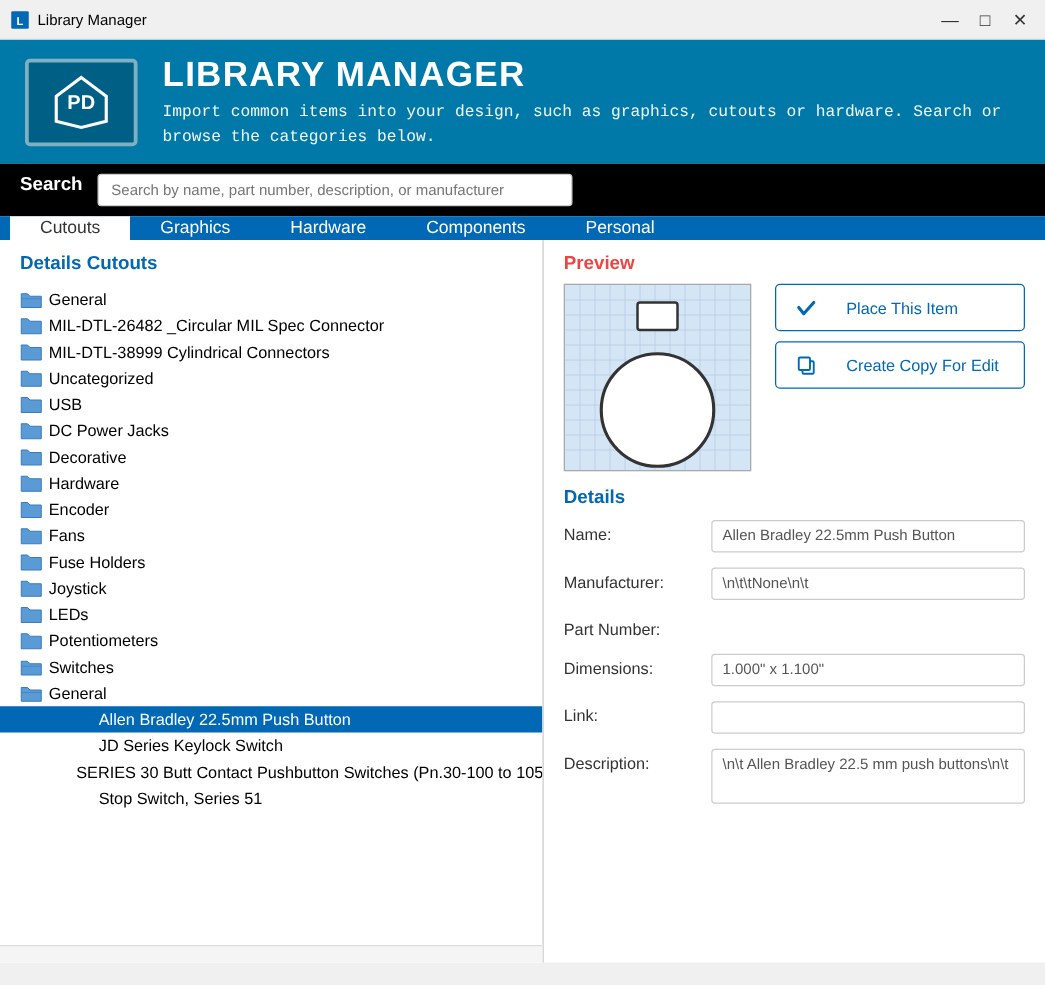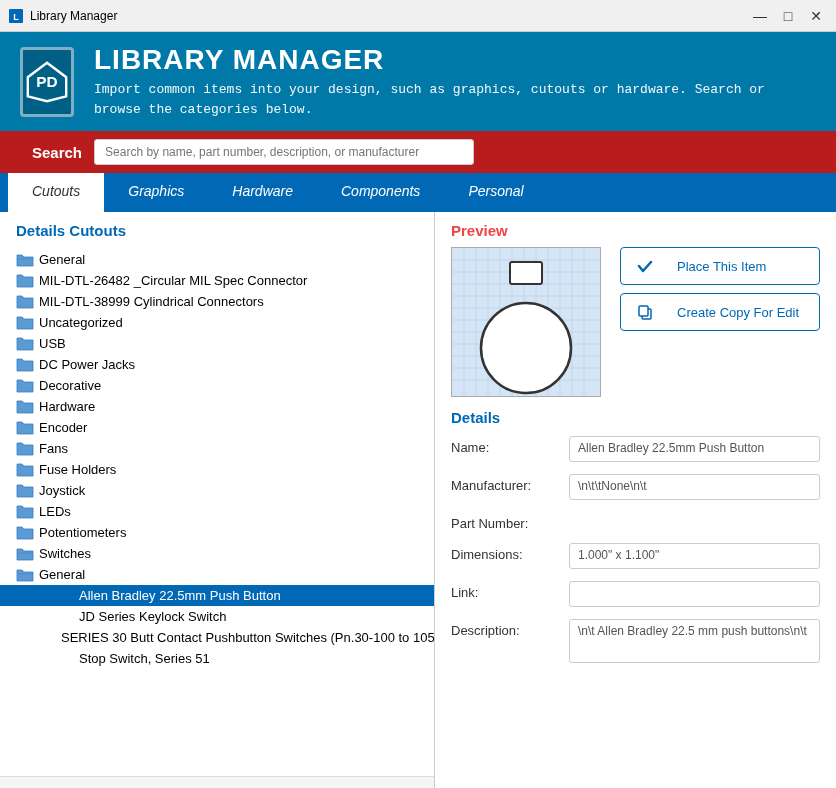--- a/index.html
+++ b/index.html
@@ -26,38 +26,37 @@
 
     
     .header {
       background: #0079a8;
       display: flex;
       align-items: center;
       padding: 12px 20px;
       gap: 20px;
     }
     .header-logo {
-      width: 54px; height: 70px;
+      width: 90px; height: 70px;
       background: #005f85;
       border: 3px solid rgba(255,255,255,0.5);
       border-radius: 4px;
       display: flex; align-items: center; justify-content: center;
       flex-shrink: 0;
     }
     .logo-svg { width: 50px; height: 50px; }
     .header-text { color: white; }
     .header-title { font-size: 28px; font-weight: bold; letter-spacing: 1px; }
     .header-desc { font-size: 13px; margin-top: 4px; line-height: 1.5; opacity: 0.95; }
 
     
     .search-bar {
-      background: #b91c1c;
-      padding: 8px 32px;
-      display: flex;
-      align-items: center;
+      background: #000000;
+      padding: 8px 16px;
+      display: flex;
       gap: 12px;
     }
     .search-label { color: white; font-size: 15px; font-weight: 600; }
     .search-input {
       flex: 1;
       max-width: 380px;
       padding: 5px 10px;
       border: 1px solid #ccc;
       border-radius: 3px;
       font-size: 12px;
@@ -65,27 +64,26 @@
       color: #555;
     }
 
     
     .tabs {
       background: #0068b5;
       display: flex;
       padding: 0 8px;
     }
     .tab {
-      padding: 10px 24px;
+      padding: 0 24px;
       color: white;
       cursor: pointer;
       font-size: 14px;
       border-bottom: 3px solid transparent;
       user-select: none;
-      font-style: italic;
     }
     .tab.active {
       background: white;
       color: #333;
       border-bottom: 3px solid white;
     }
 
     
     .main-content {
       display: flex;

